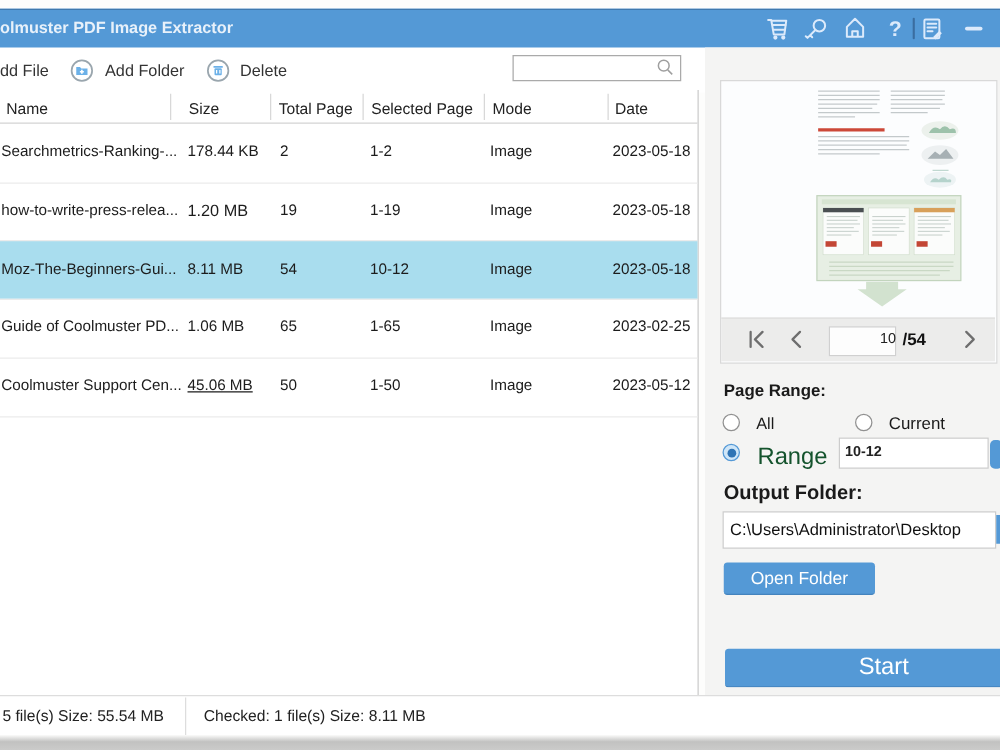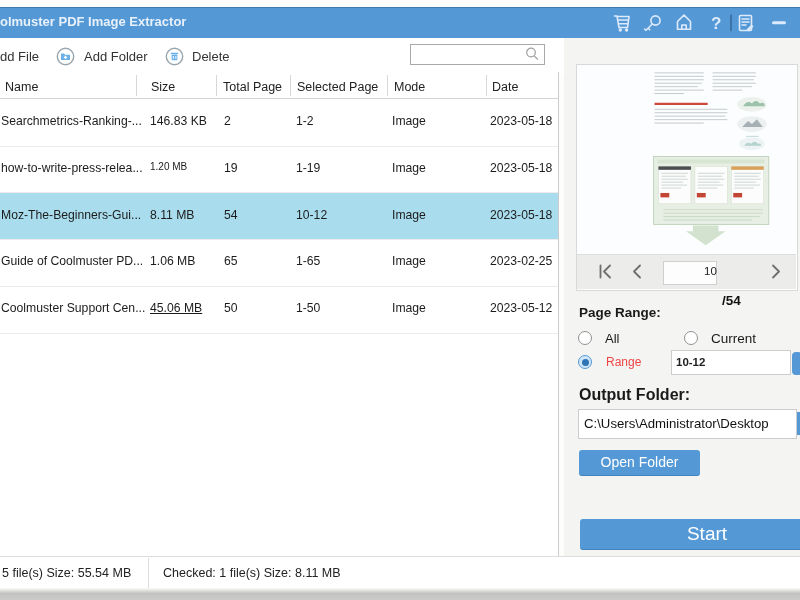--- a/index.html
+++ b/index.html
@@ -75,27 +75,27 @@
 <div class="abs" style="left:136px;top:74.5px;width:1px;height:21.5px;background:#d8d8d8;"></div>
 <div class="abs" style="left:216px;top:74.5px;width:1px;height:21.5px;background:#d8d8d8;"></div>
 <div class="abs" style="left:290px;top:74.5px;width:1px;height:21.5px;background:#d8d8d8;"></div>
 <div class="abs" style="left:387px;top:74.5px;width:1px;height:21.5px;background:#d8d8d8;"></div>
 <div class="abs" style="left:486px;top:74.5px;width:1px;height:21.5px;background:#d8d8d8;"></div>
 
 <div class="abs" style="left:0;top:192.4px;width:558px;height:46.7px;background:#a9ddee;"></div>
 
 <div id="rows">
     <div class="abs" style="left:1px;top:114.35px;font-size:12.2px;color:#1c1c1c;white-space:nowrap;">Searchmetrics-Ranking-...</div>
-    <div class="abs" style="left:150px;top:114.35px;font-size:12.2px;color:#1c1c1c;white-space:nowrap;">146.83 KB</div>
+    <div class="abs" style="left:150px;top:114.35px;font-size:12.2px;color:#1c1c1c;white-space:nowrap;">178.44 KB</div>
     <div class="abs" style="left:224px;top:114.35px;font-size:12.2px;color:#1c1c1c;white-space:nowrap;">2</div>
     <div class="abs" style="left:296px;top:114.35px;font-size:12.2px;color:#1c1c1c;white-space:nowrap;">1-2</div>
     <div class="abs" style="left:392px;top:114.35px;font-size:12.2px;color:#1c1c1c;white-space:nowrap;">Image</div>
     <div class="abs" style="left:490px;top:114.35px;font-size:12.2px;color:#1c1c1c;white-space:nowrap;">2023-05-18</div>
     <div class="abs" style="left:1px;top:161.04999999999998px;font-size:12.2px;color:#1c1c1c;white-space:nowrap;">how-to-write-press-relea...</div>
-    <div class="abs" style="left:150px;top:161.04999999999998px;font-size:10px;color:#1c1c1c;white-space:nowrap;text-align:right;">1.20 MB</div>
+    <div class="abs" style="left:150px;top:161.04999999999998px;font-size:13px;color:#1c1c1c;white-space:nowrap;text-align:right;">1.20 MB</div>
     <div class="abs" style="left:224px;top:161.04999999999998px;font-size:12.2px;color:#1c1c1c;white-space:nowrap;">19</div>
     <div class="abs" style="left:296px;top:161.04999999999998px;font-size:12.2px;color:#1c1c1c;white-space:nowrap;">1-19</div>
     <div class="abs" style="left:392px;top:161.04999999999998px;font-size:12.2px;color:#1c1c1c;white-space:nowrap;">Image</div>
     <div class="abs" style="left:490px;top:161.04999999999998px;font-size:12.2px;color:#1c1c1c;white-space:nowrap;">2023-05-18</div>
     <div class="abs" style="left:0;top:145.7px;width:558px;height:1px;background:#ebebeb;"></div>
     <div class="abs" style="left:1px;top:207.75px;font-size:12.2px;color:#1c1c1c;white-space:nowrap;">Moz-The-Beginners-Gui...</div>
     <div class="abs" style="left:150px;top:207.75px;font-size:12.2px;color:#1c1c1c;white-space:nowrap;">8.11 MB</div>
     <div class="abs" style="left:224px;top:207.75px;font-size:12.2px;color:#1c1c1c;white-space:nowrap;">54</div>
     <div class="abs" style="left:296px;top:207.75px;font-size:12.2px;color:#1c1c1c;white-space:nowrap;">10-12</div>
     <div class="abs" style="left:392px;top:207.75px;font-size:12.2px;color:#1c1c1c;white-space:nowrap;">Image</div>
@@ -171,30 +171,30 @@
 <svg class="abs" style="left:595px;top:260px;" width="195" height="24" viewBox="0 0 195 24">
   <g stroke="#6e6e6e" fill="none" stroke-width="1.8" stroke-linejoin="round" stroke-linecap="round">
     <path d="M5.5 5.5 L5.5 17.5"></path>
     <path d="M15 5.5 L9 11.5 L15 17.5"></path>
     <path d="M45 5.5 L39 11.5 L45 17.5"></path>
     <path d="M178 5.5 L184 11.5 L178 17.5"></path>
   </g>
 </svg>
 <div class="abs" style="left:663px;top:261px;width:52px;height:22px;background:#fdfdfd;border:1px solid #d0d0d0;"></div>
 <div class="abs" style="left:704px;top:265px;font-size:11.5px;font-weight:normal;color:#222;">10</div>
-<div class="abs" style="left:722px;top:264px;font-size:13.5px;font-weight:bold;color:#111;margin-top:29px;">/54</div>
+<div class="abs" style="left:722px;top:264px;font-size:13.5px;font-weight:bold;color:#111;">/54</div>
 
 <div class="abs" style="left:579px;top:305px;font-size:13.5px;font-weight:bold;color:#1a1a1a;">Page Range:</div>
 <div class="abs" style="left:578px;top:331px;width:12px;height:12px;border:1px solid #919191;border-radius:50%;background:#fff;"></div>
 <div class="abs" style="left:605px;top:331px;font-size:13px;color:#1a1a1a;">All</div>
 <div class="abs" style="left:684px;top:331px;width:12px;height:12px;border:1px solid #919191;border-radius:50%;background:#fff;"></div>
 <div class="abs" style="left:711px;top:331px;font-size:13.5px;color:#1a1a1a;">Current</div>
 <div class="abs" style="left:578px;top:355px;width:12px;height:12px;border:1px solid #5499d6;border-radius:50%;background:#cfe6f8;"></div>
 <div class="abs" style="left:581.5px;top:358.5px;width:7px;height:7px;border-radius:50%;background:#2f74b5;"></div>
-<div class="abs" style="left:606px;top:355px;font-size:12px;color:#ef4444;">Range</div>
+<div class="abs" style="left:606px;top:355px;font-size:19px;color:#14532d;">Range</div>
 <div class="abs" style="left:671px;top:350px;width:118px;height:23px;background:#fff;border:1px solid #ccc;"></div>
 <div class="abs" style="left:676px;top:356px;font-size:11.5px;font-weight:bold;color:#222;">10-12</div>
 <div class="abs" style="left:792px;top:352px;width:10px;height:23px;background:#5499d6;border-radius:4px;"></div>
 
 <div class="abs" style="left:579px;top:386px;font-size:16px;font-weight:bold;color:#1a1a1a;">Output Folder:</div>
 <div class="abs" style="left:578px;top:409px;width:217px;height:28px;background:#fff;border:1px solid #ccc;"></div>
 <div class="abs" style="left:584px;top:416px;font-size:13.2px;color:#111;">C:\Users\Administrator\Desktop</div>
 <div class="abs" style="left:797px;top:412px;width:3px;height:23px;background:#5499d6;"></div>
 
 <div class="abs" style="left:579px;top:450px;width:121px;height:25px;background:#5499d6;border-radius:3px;border-bottom:1.5px solid #4383bd;color:#fff;font-size:14px;text-align:center;line-height:25px;">Open Folder</div>

